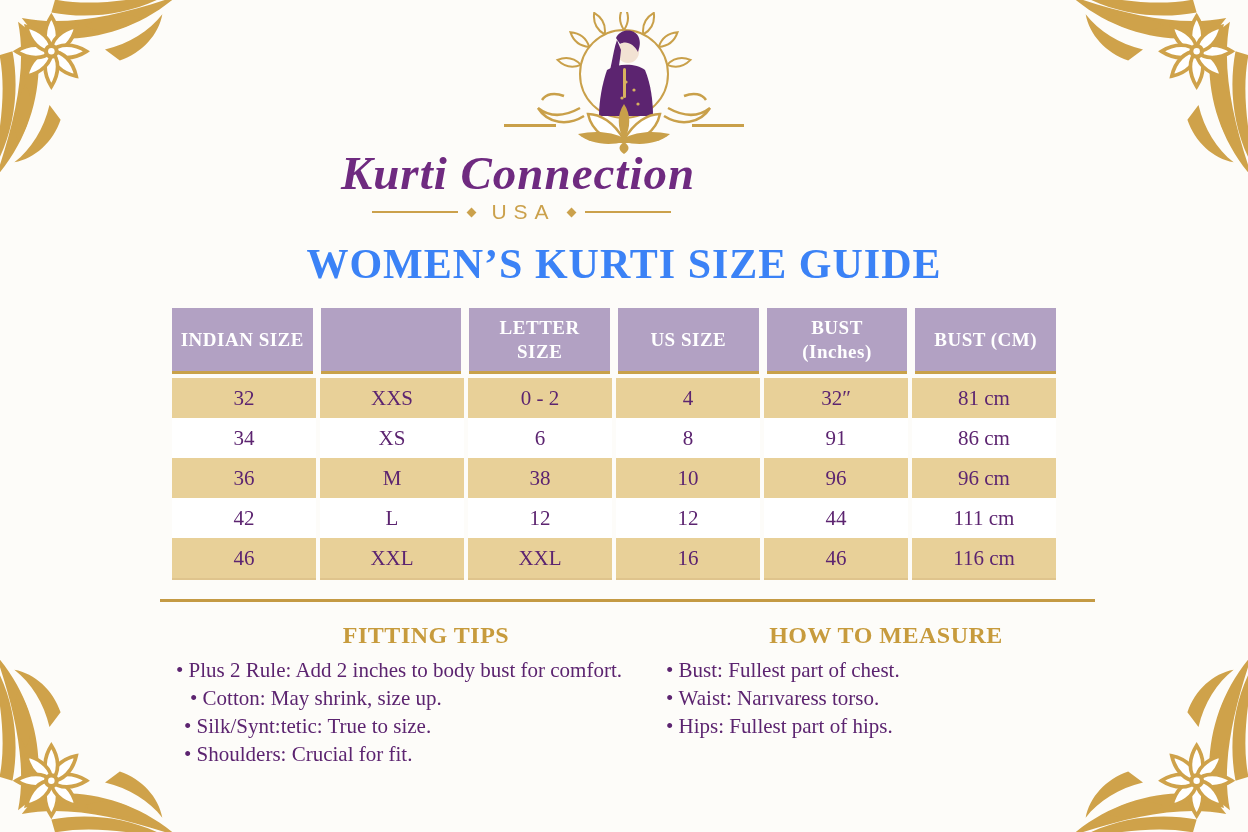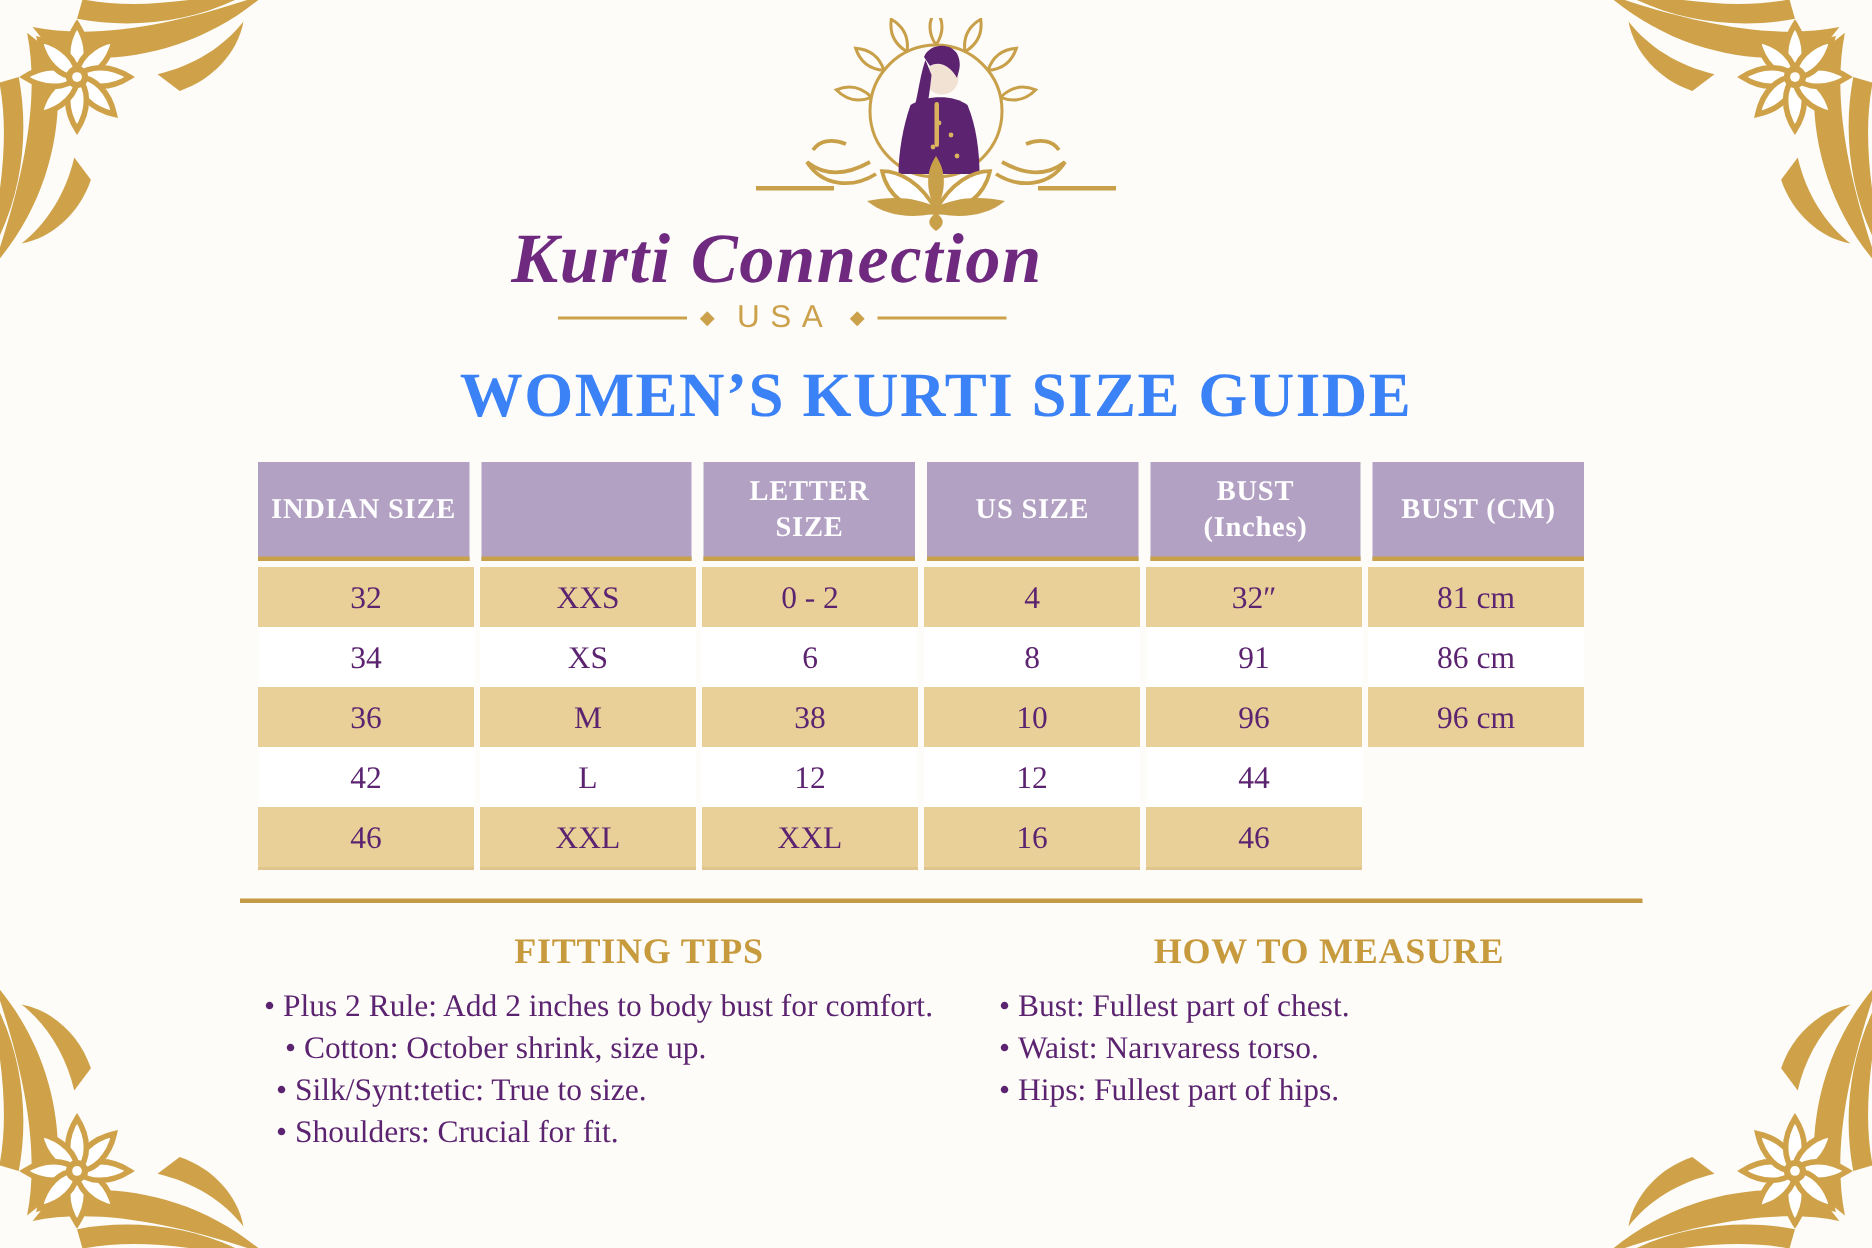--- a/index.html
+++ b/index.html
@@ -219,38 +219,40 @@
       <div class="td">10</div>
       <div class="td">96</div>
       <div class="td">96 cm</div>
     </div>
     <div class="tr">
       <div class="td">42</div>
       <div class="td">L</div>
       <div class="td">12</div>
       <div class="td">12</div>
       <div class="td">44</div>
+      <div class="td">111 cm</div>
     </div>
     <div class="tr alt">
       <div class="td">46</div>
       <div class="td">XXL</div>
       <div class="td">XXL</div>
       <div class="td">16</div>
       <div class="td">46</div>
+      <div class="td">116 cm</div>
     </div>
   </div>
 </div>
 
 <div class="divider"></div>
 
 <div class="info-section tips">
   <div class="info-title">FITTING TIPS</div>
   <ul class="info-list">
     <li>Plus 2 Rule: Add 2 inches to body bust for comfort.</li>
-    <li>Cotton: October shrink, size up.</li>
+    <li>Cotton: May shrink, size up.</li>
     <li>Silk/Synt:tetic: True to size.</li>
     <li>Shoulders: Crucial for fit.</li>
   </ul>
 </div>
 
 <div class="info-section measure">
   <div class="info-title">HOW TO MEASURE</div>
   <ul class="info-list">
     <li>Bust: Fullest part of chest.</li>
     <li>Waist: Narıvaress torso.</li>

